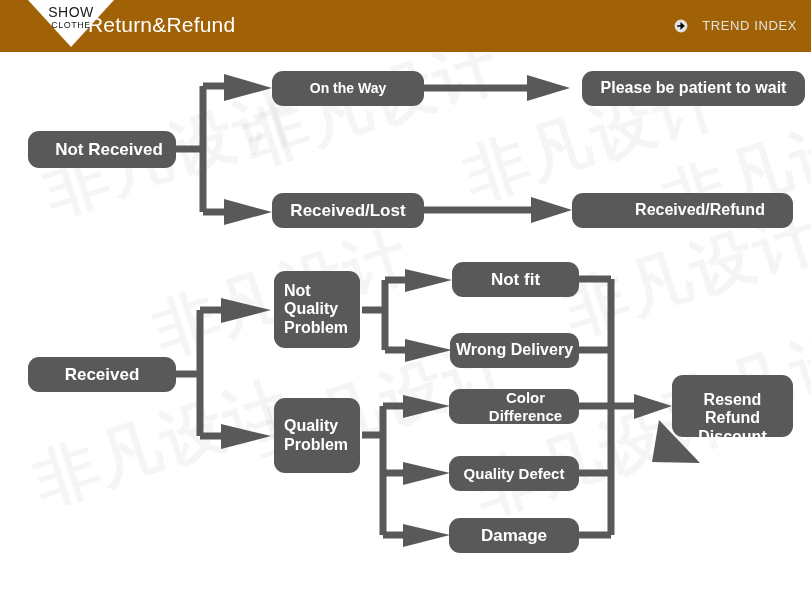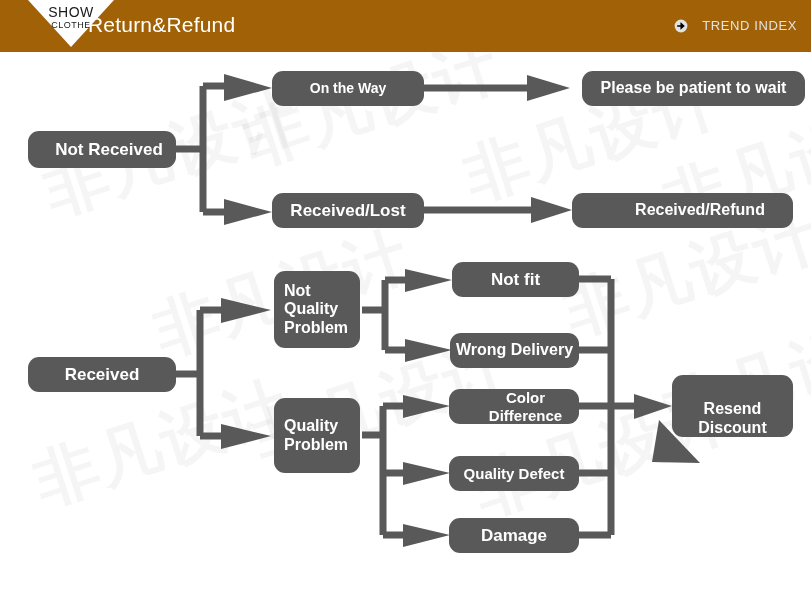--- a/index.html
+++ b/index.html
@@ -289,18 +289,19 @@
     <span style="width:100%;">Quality Defect</span>
   </div>
 
   <div class="node center" style="left:449px; top:518px; width:130px; height:35px; font-size:17px;">
     <span style="width:100%;">Damage</span>
   </div>
 
   <div class="node center" style="left:672px; top:375px; width:121px; height:62px; font-size:16px;">
     <span style="width:100%;margin-top:25px;">
       <span style="display:block;">Resend</span>
+      <span style="display:block;">Refund</span>
       <span style="display:block;">Discount</span>
     </span>
   </div>
 
 
 </div>
 
 </body></html>

